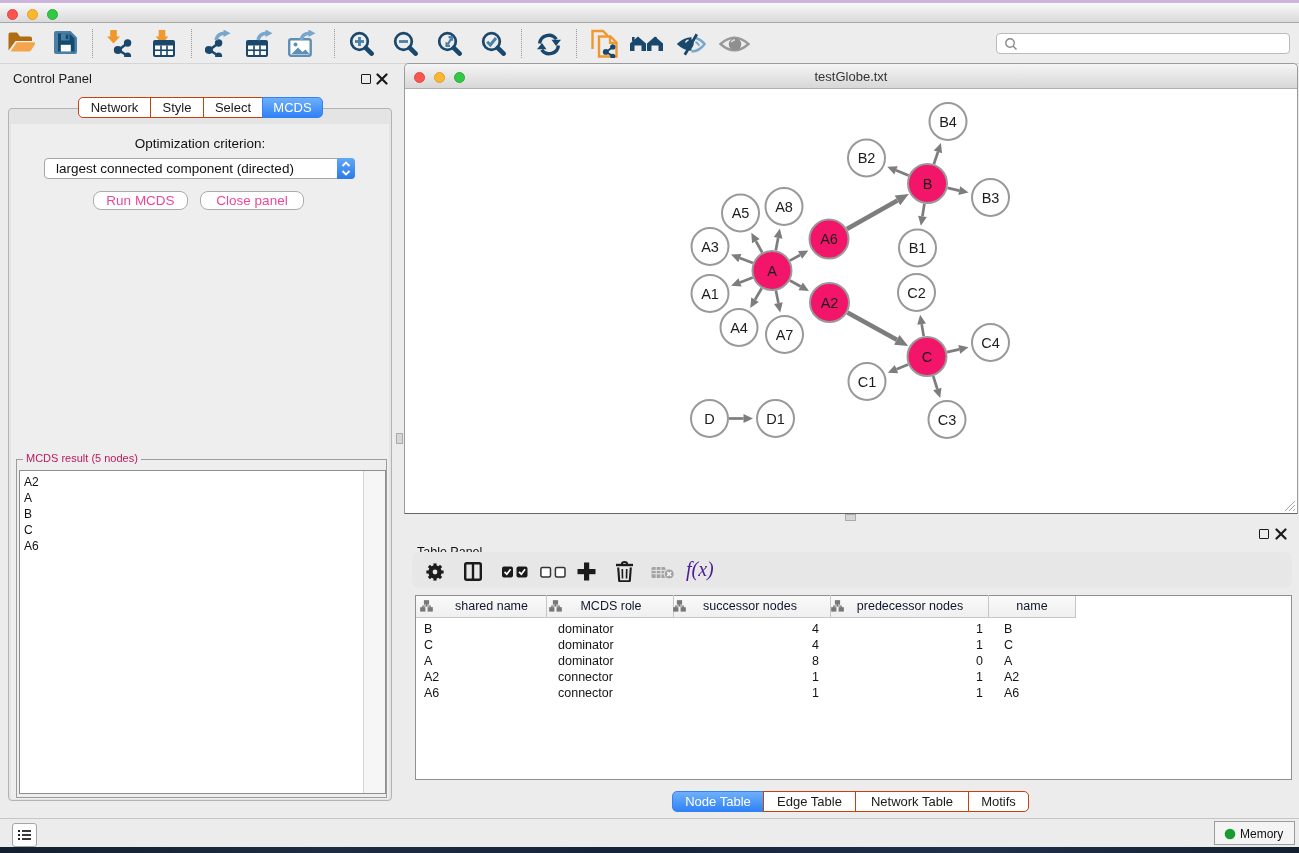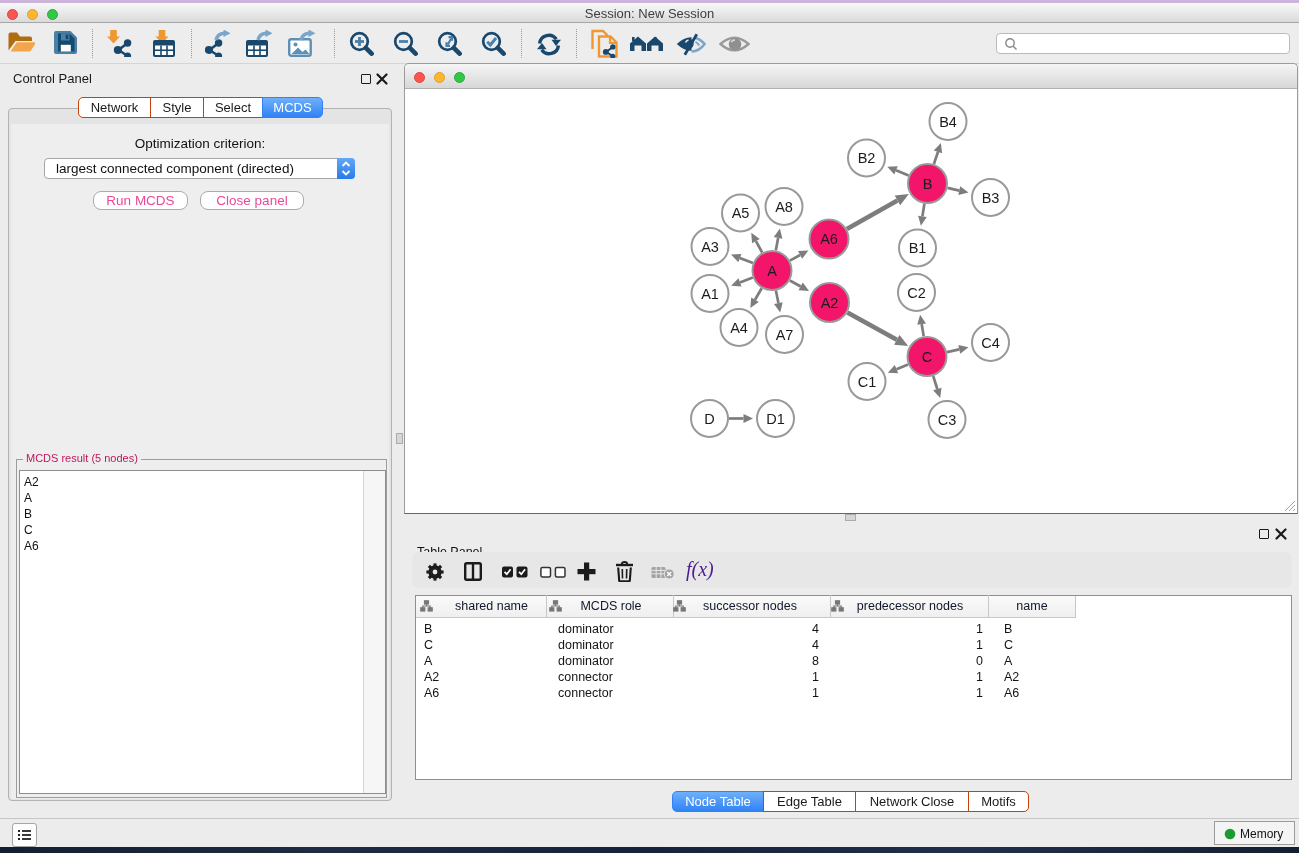--- a/index.html
+++ b/index.html
@@ -57,21 +57,20 @@
   border:1px solid #9c9c9c; font-size:12px; color:#111; }
 #bottomstrip { position:absolute; left:0; top:847px; width:100%; height:6px;
   background:linear-gradient(90deg,#131f31,#1d2c42 25%,#15233a 50%,#20304a 75%,#131f31); }
 .grip { position:absolute; background:#d6d6d6; border:1px solid #ababab; }
 </style></head><body>
 <div id="desktop-top"></div>
 <div id="titlebar">
   <div class="tl" style="left:7px;background:#fc5550;border:0.5px solid #df4642"></div>
   <div class="tl" style="left:27px;background:#fdb72e;border:0.5px solid #dfa026"></div>
   <div class="tl" style="left:47px;background:#32c846;border:0.5px solid #2aab38"></div>
-  <div class="t">Session: New Session</div>
 </div>
 <div id="toolbar">
 <div class="vsep" style="left:92px"></div>
     <div class="vsep" style="left:191px"></div>
     <div class="vsep" style="left:334px"></div>
     <div class="vsep" style="left:521px"></div>
     <div class="vsep" style="left:576px"></div>
 </div>
 <svg class="ti" style="left:7px;top:31px" width="28" height="22" viewBox="0 0 28 22">
     <path d="M1.5,19.5 V3.5 Q1.5,1.5 3.5,1.5 L10,1.5 L13,5.5 L23,5.5 Q25,5.5 25,7.5 V10 L8.5,10 L1.5,19.5 Z" fill="#b06c10"></path>
@@ -239,20 +238,21 @@
 <div class="btn" style="left:200px;top:191px;width:104px">Close panel</div>
 <div id="groupbox">
   <div id="grouplabel">MCDS result (5 nodes)</div>
   <div id="listbox">A2<br>A<br>B<br>C<br>A6<div id="listscroll"></div></div>
 </div>
 <div id="netwin">
   <div id="nw-title">
     <div class="tl" style="left:9px;top:8px;background:#fc5550;border:0.5px solid #df4642"></div>
     <div class="tl" style="left:29px;top:8px;background:#fdb72e;border:0.5px solid #dfa026"></div>
     <div class="tl" style="left:49px;top:8px;background:#32c846;border:0.5px solid #2aab38"></div>
+    <div class="t">testGlobe.txt</div>
   </div>
 <svg style="position:absolute;left:0;top:25px" width="892" height="425" viewBox="405 88 892 425" font-family="Liberation Sans, sans-serif">
 <line x1="762.2" y1="251.5" x2="755.9" y2="240.1" stroke="#7d7d7d" stroke-width="2.7"></line>
 <polygon points="751.3,231.7 759.7,238.0 752.0,242.2" fill="#7d7d7d"></polygon>
 <line x1="775.8" y1="249.4" x2="778.1" y2="237.0" stroke="#7d7d7d" stroke-width="2.7"></line>
 <polygon points="779.9,227.6 782.4,237.8 773.8,236.1" fill="#7d7d7d"></polygon>
 <line x1="752.9" y1="262.1" x2="739.8" y2="257.1" stroke="#7d7d7d" stroke-width="2.7"></line>
 <polygon points="731.0,253.6 741.4,252.9 738.3,261.2" fill="#7d7d7d"></polygon>
 <line x1="752.8" y1="276.6" x2="740.0" y2="281.4" stroke="#7d7d7d" stroke-width="2.7"></line>
 <polygon points="731.1,284.7 738.5,277.2 741.5,285.5" fill="#7d7d7d"></polygon>
@@ -462,21 +462,21 @@
 <div class="cell num" style="left:719px;top:669px;width:100px">1</div>
 <div class="cell num" style="left:883px;top:669px;width:100px">1</div>
 <div class="cell" style="left:1004px;top:669px">A2</div>
 <div class="cell" style="left:424px;top:685px">A6</div>
 <div class="cell" style="left:558px;top:685px">connector</div>
 <div class="cell num" style="left:719px;top:685px;width:100px">1</div>
 <div class="cell num" style="left:883px;top:685px;width:100px">1</div>
 <div class="cell" style="left:1004px;top:685px">A6</div>
 <div class="tab sel" style="left:672px;top:791px;width:92px;border-radius:5px 0 0 5px">Node Table</div>
 <div class="tab" style="left:763px;top:791px;width:93px">Edge Table</div>
-<div class="tab" style="left:855px;top:791px;width:114px">Network Close</div>
+<div class="tab" style="left:855px;top:791px;width:114px">Network Table</div>
 <div class="tab" style="left:968px;top:791px;width:61px;border-radius:0 5px 5px 0">Motifs</div>
 <div id="divline"></div>
 <div id="statusbtn"><svg width="23" height="22" viewBox="0 0 23 22">
       <g stroke="#222" stroke-width="1.8">
         <line x1="5" y1="7" x2="7" y2="7"></line>
         <line x1="9" y1="7" x2="18" y2="7"></line>
         <line x1="5" y1="11" x2="7" y2="11"></line>
         <line x1="9" y1="11" x2="18" y2="11"></line>
         <line x1="5" y1="15" x2="7" y2="15"></line>
         <line x1="9" y1="15" x2="18" y2="15"></line>

